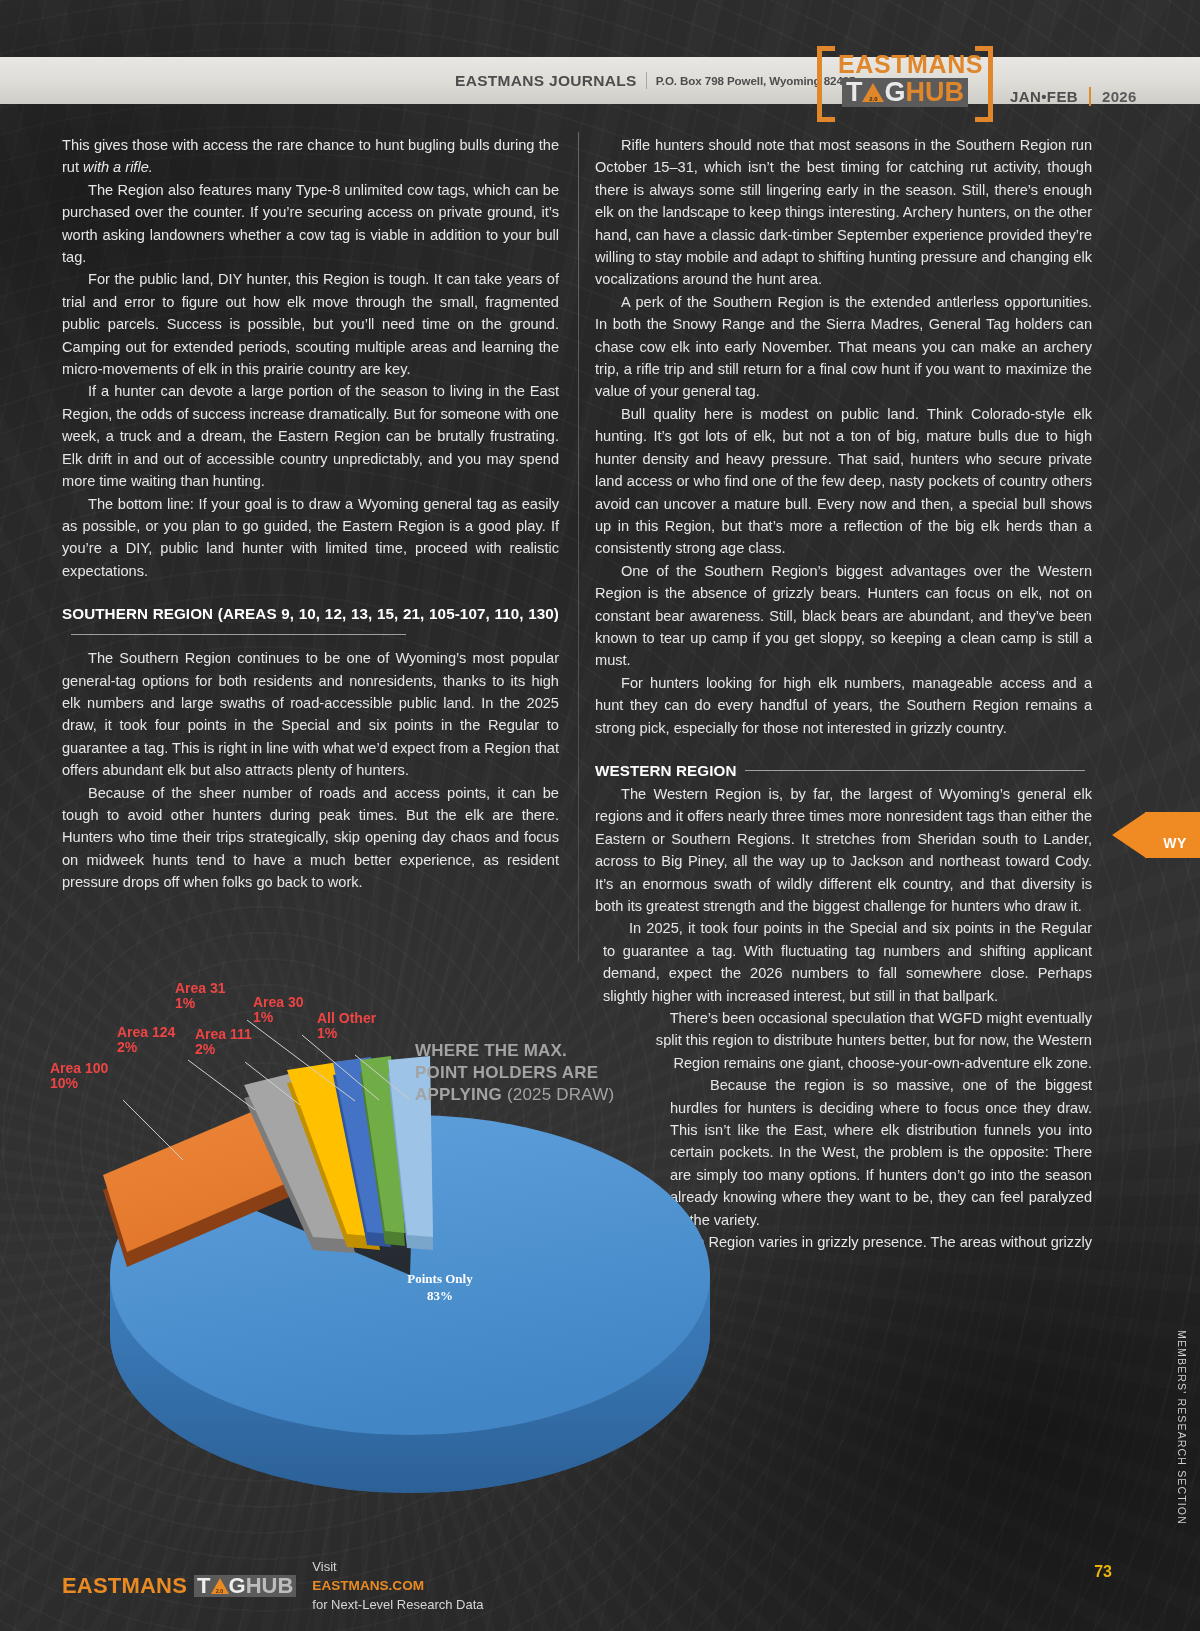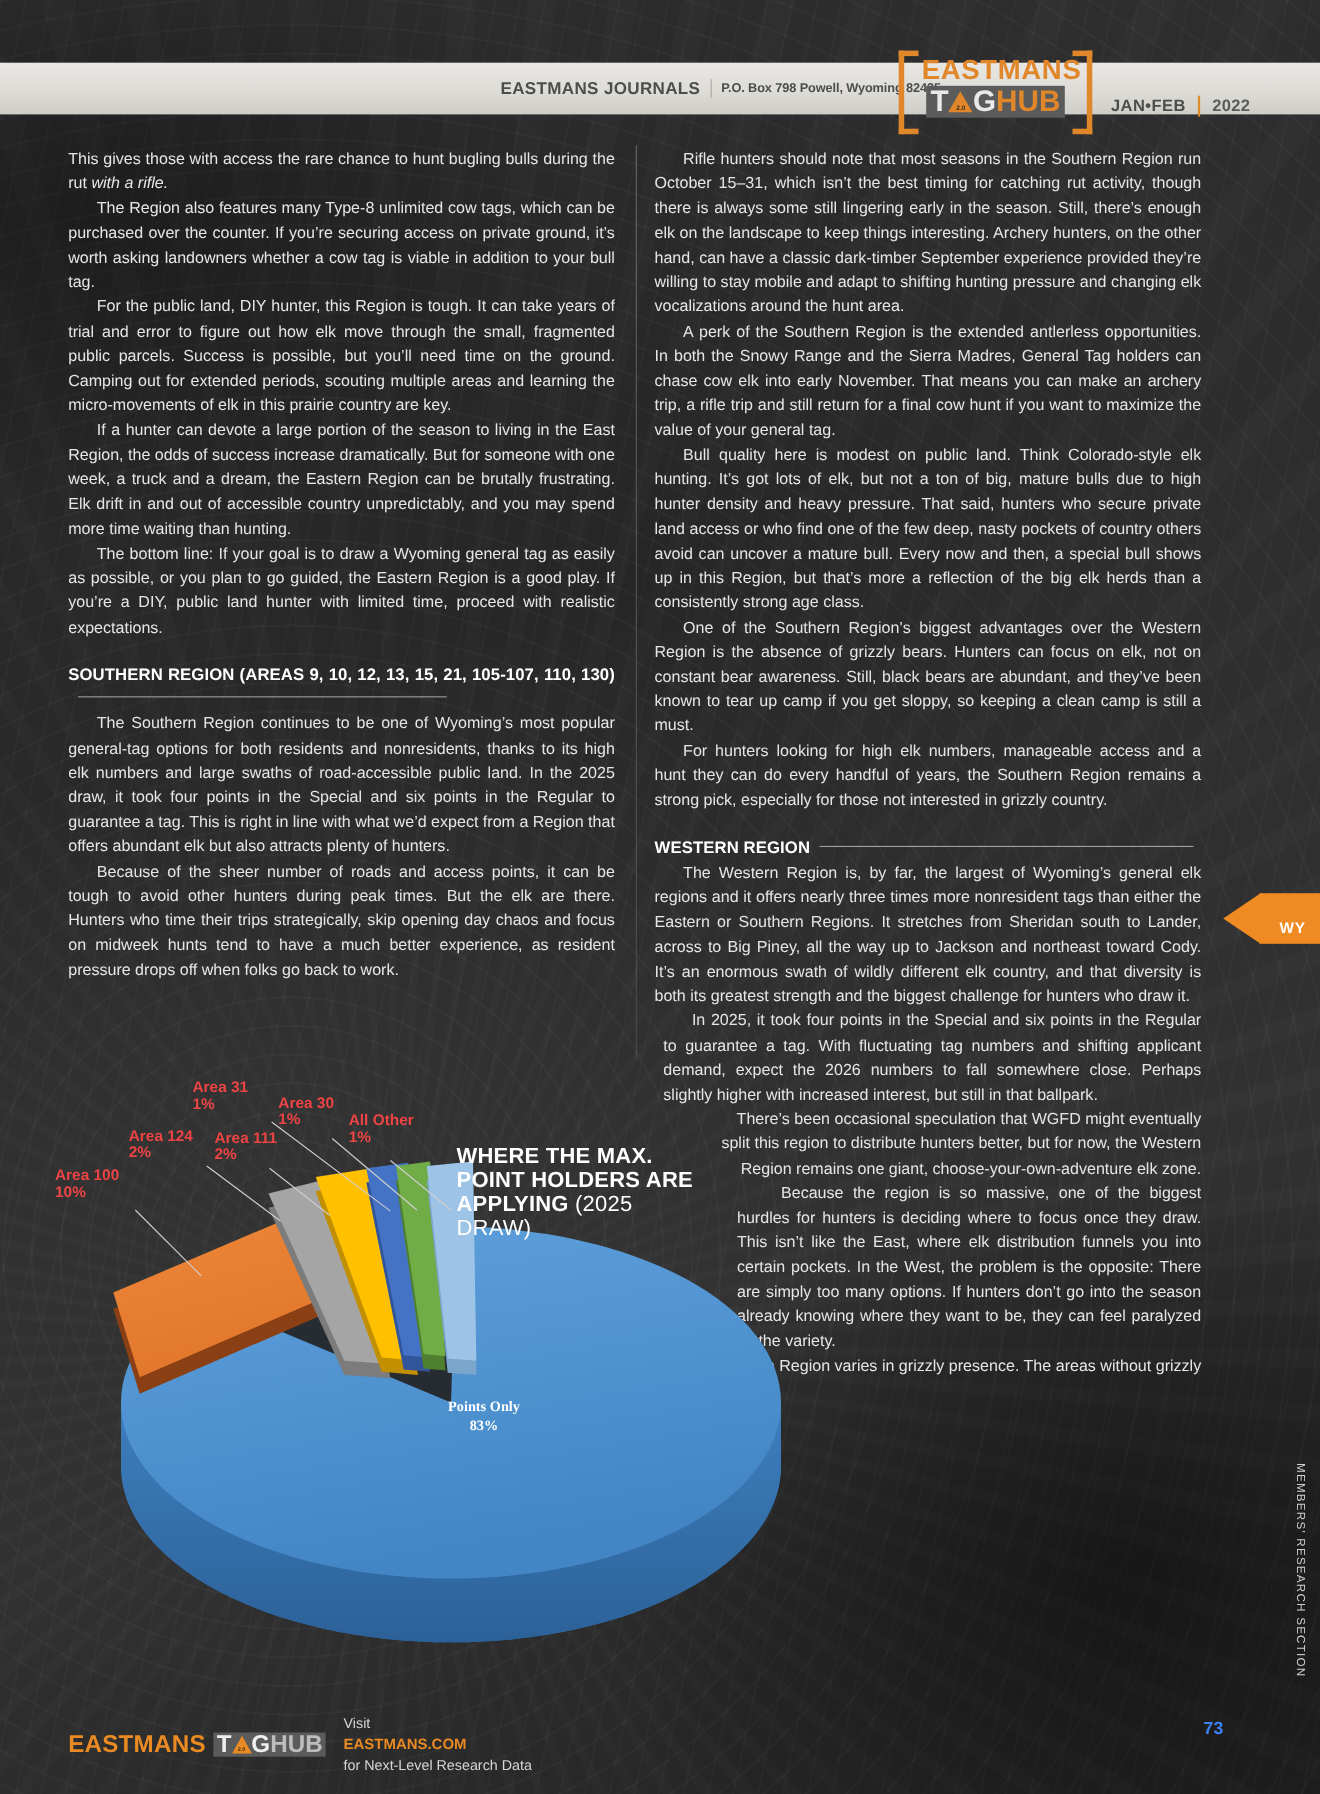--- a/index.html
+++ b/index.html
@@ -122,21 +122,21 @@
     vertical-align:middle;margin-left:9px;margin-bottom:3px;
   }
 
   
   .chart{
     position:absolute;left:55px;top:975px;width:750px;height:530px;z-index:6;
   }
   .chart svg{display:block;}
   .chart-title{
     position:absolute;left:360px;top:65px;width:230px;
-    font-size:20px;font-weight:bold;color:#ffffff;line-height:22px;
+    font-size:17px;font-weight:bold;color:#a3a3a3;line-height:22px;
     letter-spacing:.2px;
   }
   .chart-title .sub{font-weight:normal;}
 
   .lbl{
     position:absolute;color:#ef4444;font-weight:bold;font-size:14px;
     line-height:15px;text-align:left;white-space:nowrap;
   }
 
   .slice-lbl{
@@ -190,38 +190,38 @@
     content:"2.0";position:absolute;left:0;right:0;bottom:0;text-align:center;
     font-size:5px;font-weight:bold;color:#3a2a12;
   }
   .foot-g{font-size:22px;font-weight:bold;color:#efefef;}
   .foot-hub{font-size:22px;font-weight:bold;color:#bdbdbd;}
   .foot-visit{
     margin-left:9px;font-size:13px;color:#d6d6d6;display:flex;align-items:baseline;gap:4px;flex-direction:column;
   }
   .foot-visit .dom{color:#e98a22;font-weight:bold;font-size:13.6px;}
   .page-num{
-    position:absolute;right:88px;top:22px;font-size:16px;font-weight:bold;color:#3b82f6;
+    position:absolute;right:88px;top:22px;font-size:16px;font-weight:bold;color:#eab308;
   }
 </style>
 </head>
 <body>
 
 <div class="page-bg"></div>
 
 <div class="header">
   <div class="hdr-left">
     <span class="hdr-journals">EASTMANS JOURNALS</span>
     <span class="hdr-div"></span>
     <span class="hdr-addr">P.O. Box 798 Powell, Wyoming 82435</span>
   </div>
   <div class="hdr-right">
     <span class="hdr-month">JAN•FEB</span>
     <span class="hdr-divo"></span>
-    <span class="hdr-year">2022</span>
+    <span class="hdr-year">2026</span>
   </div>
 </div>
 
 <div class="logo-block">
   <span class="brk l"></span>
   <span class="brk r"></span>
   <div class="logo-inner">
     <div class="logo-eastmans">EASTMANS</div>
     <div class="logo-taghub">
       <span class="logo-t">T</span>

